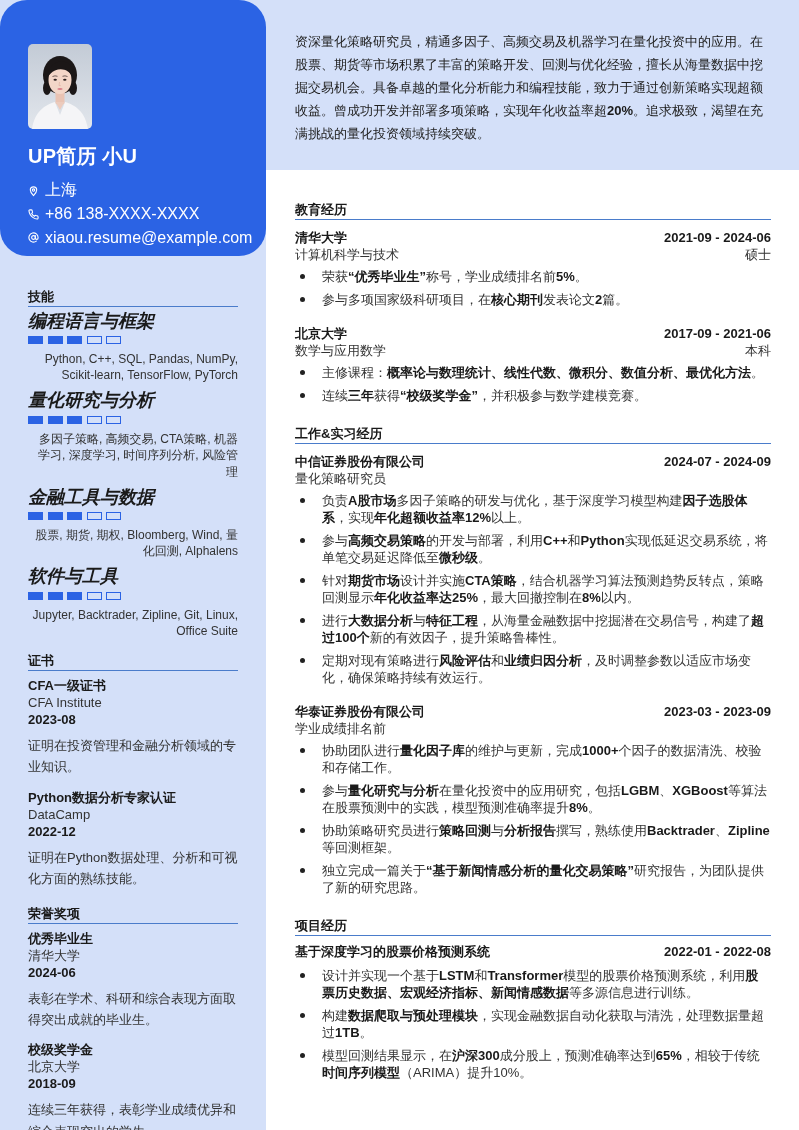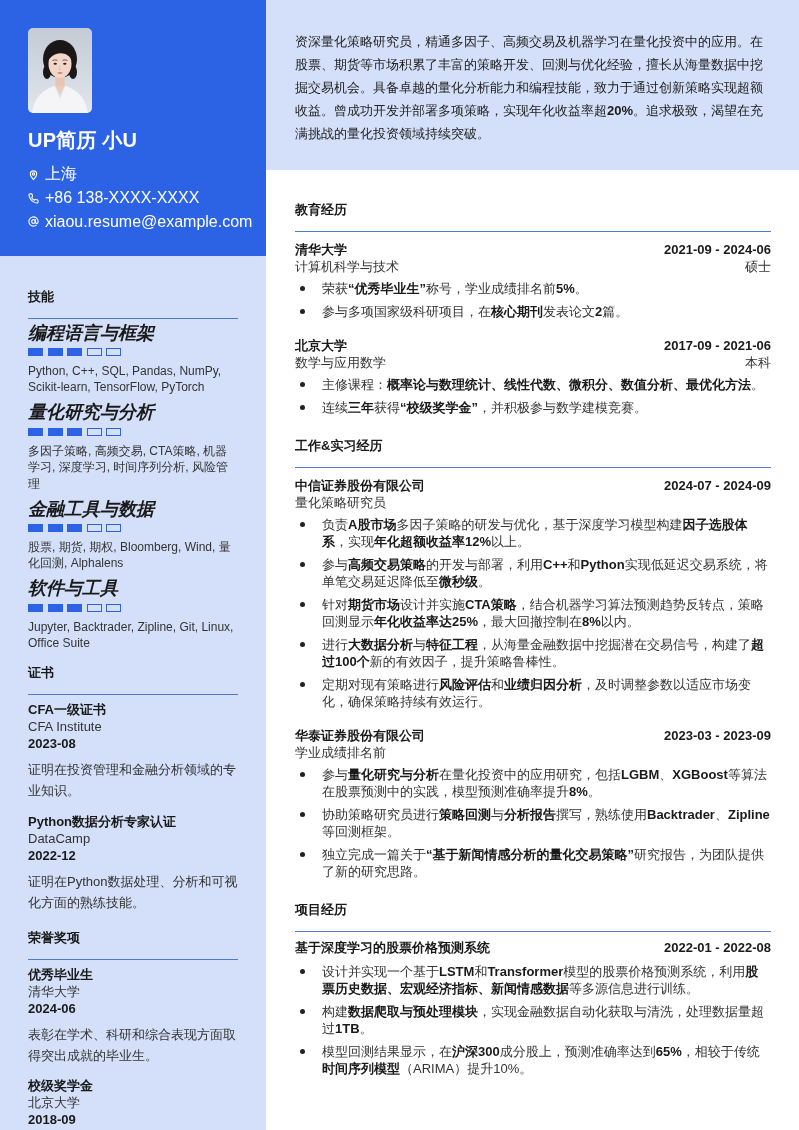--- a/index.html
+++ b/index.html
@@ -3,38 +3,38 @@
 <meta charset="utf-8">
 <style>
 *{box-sizing:border-box;margin:0;padding:0;}
 :root{--accent:#2B63E4;--panel:#D4E0F9;--rule:#4A7CCB;--ink:#1a1a1a;--body:#333333;}
 html,body{width:799px;height:1130px;overflow:hidden;background:#ffffff;}
 body{font-family:"Liberation Sans","DejaVu Sans",sans-serif;color:var(--ink);}
 .page{display:flex;width:799px;height:1130px;overflow:hidden;}
 
 
 .left{width:266px;flex:0 0 266px;height:1130px;background:var(--panel);overflow:hidden;}
-.profile{background:var(--accent);height:256px;padding:28px 28px 0 28px;color:#fff;}
+.profile{background:var(--accent);height:256px;padding:44px 28px 0 28px;color:#fff;border-radius:27px;}
 .photo{width:64px;height:85px;border-radius:5px;overflow:hidden;}
 .photo svg{display:block;}
 .name{font-size:20px;font-weight:bold;line-height:26px;margin-top:14px;letter-spacing:0.2px;}
 .contacts{list-style:none;margin-top:10px;}
 .contacts li{display:flex;align-items:center;height:23.5px;font-size:16px;}
 .contacts .ic{width:11px;height:12px;margin-right:6px;display:inline-flex;align-items:center;justify-content:center;}
 .contacts .ic svg{display:block;}
 
 .side{padding:31.5px 28px 0 28px;}
-.side-title,.sec-title{font-size:13px;font-weight:bold;line-height:17px;padding-bottom:13px;border-bottom:1.5px solid var(--rule);color:var(--ink);}
+.side-title,.sec-title{font-size:13px;font-weight:bold;line-height:17px;padding-bottom:1px;border-bottom:1.5px solid var(--rule);color:var(--ink);}
 .skill-item{margin-top:8.5px;}
 .skill-item.first{margin-top:6px;}
 .skill-name{font-size:18px;font-weight:bold;line-height:17px;color:var(--ink);font-style:italic;}
 .bars{display:flex;gap:4.5px;margin-top:6.5px;height:8px;}
 .bar{width:15px;height:8px;border:1px solid var(--accent);background:transparent;}
 .bar.on{background:var(--accent);}
-.skill-text{font-size:12px;line-height:16.5px;margin-top:6.75px;color:var(--body);}
+.skill-text{font-size:12px;line-height:16.5px;margin-top:6.75px;color:var(--body);text-align:right;}
 
 .sec-cert{margin-top:12.75px;}
 .sec-award{margin-top:15.5px;}
 .item{margin-top:10.75px;}
 .item.first{margin-top:5.5px;}
 .item-title{font-size:13px;font-weight:bold;line-height:17px;color:var(--ink);}
 .item-org{font-size:13px;line-height:17px;color:var(--body);}
 .item-date{font-size:13px;font-weight:bold;line-height:17px;color:var(--ink);}
 .item-desc{font-size:13px;line-height:21.5px;margin-top:7px;color:var(--body);}
 
@@ -264,20 +264,21 @@
 
         <div class="entry">
           <div class="entry-head">
             <span>华泰证券股份有限公司</span>
             <span>2023-03 - 2023-09</span>
           </div>
           <div class="entry-sub">
             <span>学业成绩排名前</span>
           </div>
           <ul class="bullets">
+            <li><span class="dot"></span><span>协助团队进行</span><b>量化因子库</b><span>的维护与更新，完成</span><b>1000+</b><span>个因子的数据清洗、校验和存储工作。</span></li>
             <li><span class="dot"></span><span>参与</span><b>量化研究与分析</b><span>在量化投资中的应用研究，包括</span><b>LGBM</b><span>、</span><b>XGBoost</b><span>等算法在股票预测中的实践，模型预测准确率提升</span><b>8%</b><span>。</span></li>
             <li><span class="dot"></span><span>协助策略研究员进行</span><b>策略回测</b><span>与</span><b>分析报告</b><span>撰写，熟练使用</span><b>Backtrader</b><span>、</span><b>Zipline</b><span>等回测框架。</span></li>
             <li><span class="dot"></span><span>独立完成一篇关于</span><b>“基于新闻情感分析的量化交易策略”</b><span>研究报告，为团队提供了新的研究思路。</span></li>
           </ul>
         </div>
       </section>
 
       <section class="sec">
         <h3 class="sec-title">项目经历</h3>
 

